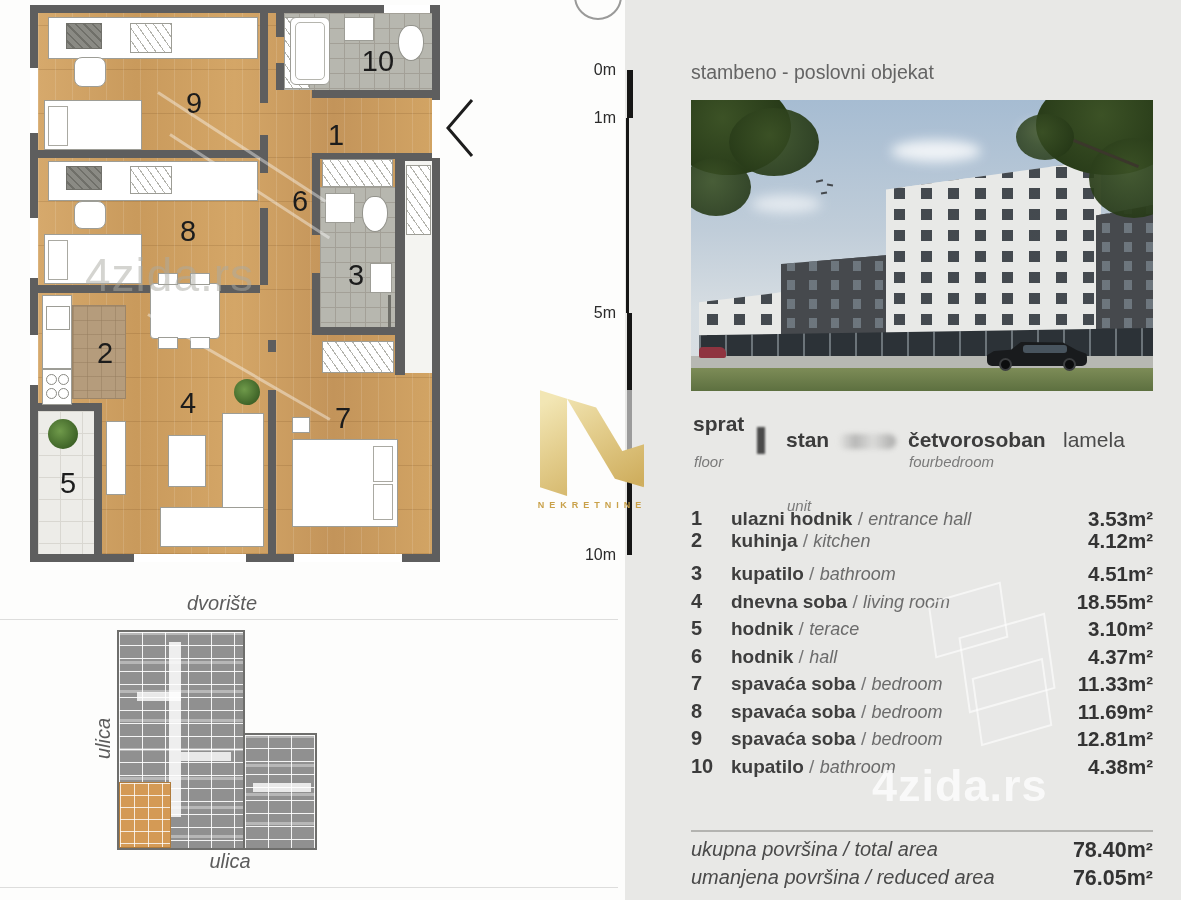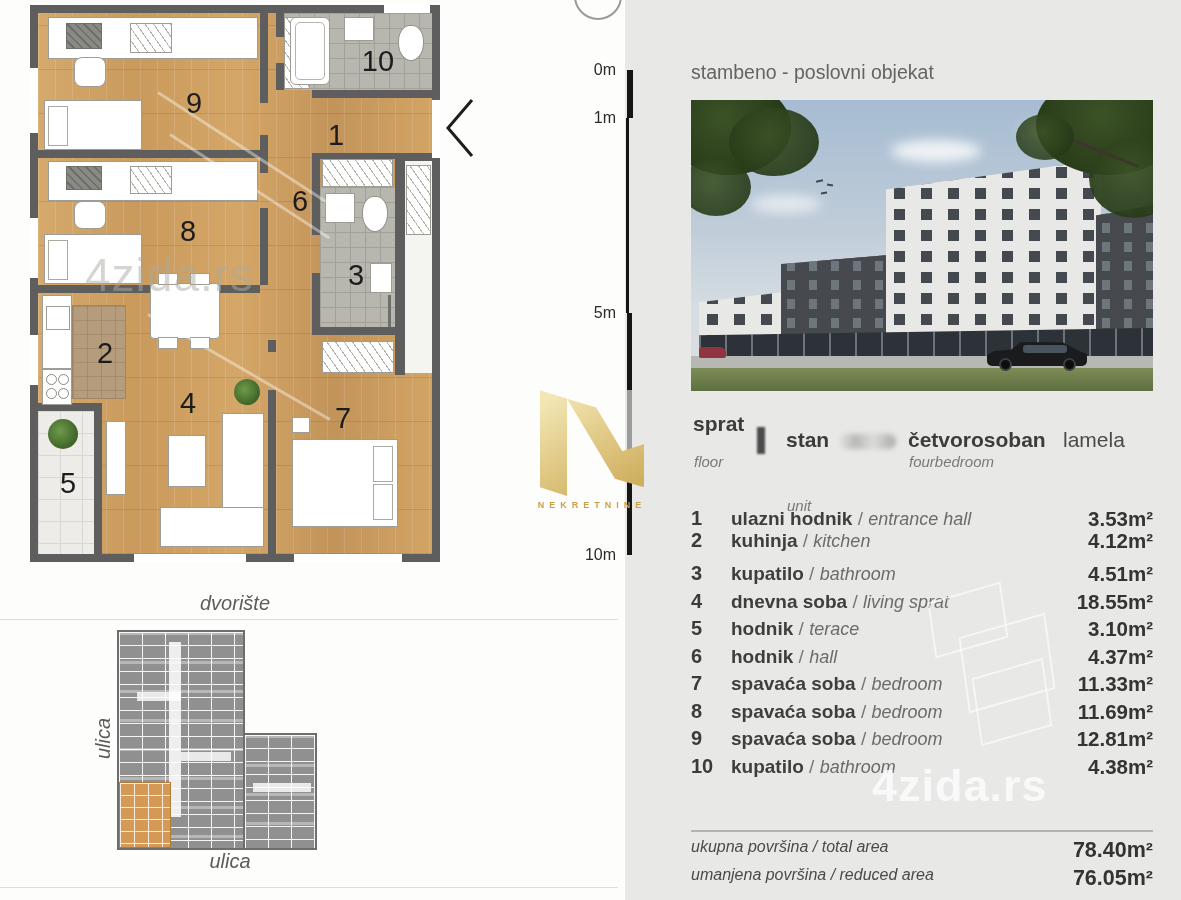--- a/index.html
+++ b/index.html
@@ -88,21 +88,21 @@
 
   .lrow{position:absolute;left:691px;width:462px;height:27px;}
   .lnum{display:inline-block;width:40px;font-weight:bold;font-size:20px;color:#3b3b3b;}
   .lname{font-weight:bold;font-size:19px;color:#3e3e3e;}
   .lsep{font-size:19px;color:#777;}
   .len{font-style:italic;font-size:18px;color:#6b6b6b;}
   .larea{position:absolute;right:0;top:0;font-weight:bold;font-size:20.5px;color:#343434;}
 
   #totals-divider{left:691px;top:830px;width:462px;height:2px;background:#b3b3b0;}
   .trow{position:absolute;left:691px;width:462px;height:28px;}
-  .tlabel{font-style:italic;font-size:16px;color:#4a4a4a;}
+  .tlabel{font-style:italic;font-size:20px;color:#4a4a4a;}
   .tvalue{position:absolute;right:0;top:0;font-weight:bold;font-size:21.5px;color:#333;}
 
   
   #plan-watermark{left:85px;top:248px;font-size:46px;letter-spacing:1px;color:rgba(170,170,162,.5);}
   #panel-watermark{left:872px;top:760px;font-size:45px;font-weight:bold;color:rgba(255,255,255,.75);letter-spacing:1px;}
   .cube{position:absolute;border:2px solid rgba(255,255,255,.6);transform:rotate(-16deg) skewX(-8deg);background:rgba(255,255,255,.04);}
 </style>
 </head>
 <body>
 
@@ -238,21 +238,21 @@
     </div>
   </div>
 
   <div class="abs" id="plan-watermark">4zida.rs</div>
 
   <svg class="abs" style="left:440px;top:96px;" width="40" height="64" viewBox="0 0 40 64">
     <polyline points="32,4 8,32 32,60" fill="none" stroke="#1d1d1d" stroke-width="3"></polyline>
   </svg>
 
   <div class="abs faint-line" style="left:0;top:619px;width:618px;"></div>
-  <div class="plan-caption" style="left:130px;top:592px;width:210px;">dvorište</div>
+  <div class="plan-caption" style="left:117px;top:592px;width:210px;">dvorište</div>
 
   <div class="abs" style="left:117px;top:630px;width:200px;height:220px;">
     <div class="site" style="left:0;top:0;width:128px;height:220px;">
       <div style="position:absolute;left:50px;top:10px;width:12px;height:175px;background:rgba(255,255,255,.85);"></div>
       <div style="position:absolute;left:18px;top:60px;width:44px;height:9px;background:rgba(255,255,255,.8);"></div>
       <div style="position:absolute;left:62px;top:120px;width:50px;height:9px;background:rgba(255,255,255,.8);"></div>
     </div>
     <div class="site" style="left:126px;top:103px;width:74px;height:117px;">
       <div style="position:absolute;left:8px;top:48px;width:58px;height:9px;background:rgba(255,255,255,.8);"></div>
     </div>
@@ -320,21 +320,21 @@
   <div class="lrow" style="top:507px;">
     <span class="lnum">1</span><span class="lname">ulazni hodnik</span><span class="lsep"> / </span><span class="len">entrance hall</span>
     <span class="larea">3.53m²</span></div>
   <div class="lrow" style="top:529px;">
     <span class="lnum">2</span><span class="lname">kuhinja</span><span class="lsep"> / </span><span class="len">kitchen</span>
     <span class="larea">4.12m²</span></div>
   <div class="lrow" style="top:562px;">
     <span class="lnum">3</span><span class="lname">kupatilo</span><span class="lsep"> / </span><span class="len">bathroom</span>
     <span class="larea">4.51m²</span></div>
   <div class="lrow" style="top:590px;">
-    <span class="lnum">4</span><span class="lname">dnevna soba</span><span class="lsep"> / </span><span class="len">living sprat</span>
+    <span class="lnum">4</span><span class="lname">dnevna soba</span><span class="lsep"> / </span><span class="len">living room</span>
     <span class="larea">18.55m²</span></div>
   <div class="lrow" style="top:617px;">
     <span class="lnum">5</span><span class="lname">hodnik</span><span class="lsep"> / </span><span class="len">terace</span>
     <span class="larea">3.10m²</span></div>
   <div class="lrow" style="top:645px;">
     <span class="lnum">6</span><span class="lname">hodnik</span><span class="lsep"> / </span><span class="len">hall</span>
     <span class="larea">4.37m²</span></div>
   <div class="lrow" style="top:672px;">
     <span class="lnum">7</span><span class="lname">spavaća soba</span><span class="lsep"> / </span><span class="len">bedroom</span>
     <span class="larea">11.33m²</span></div>

